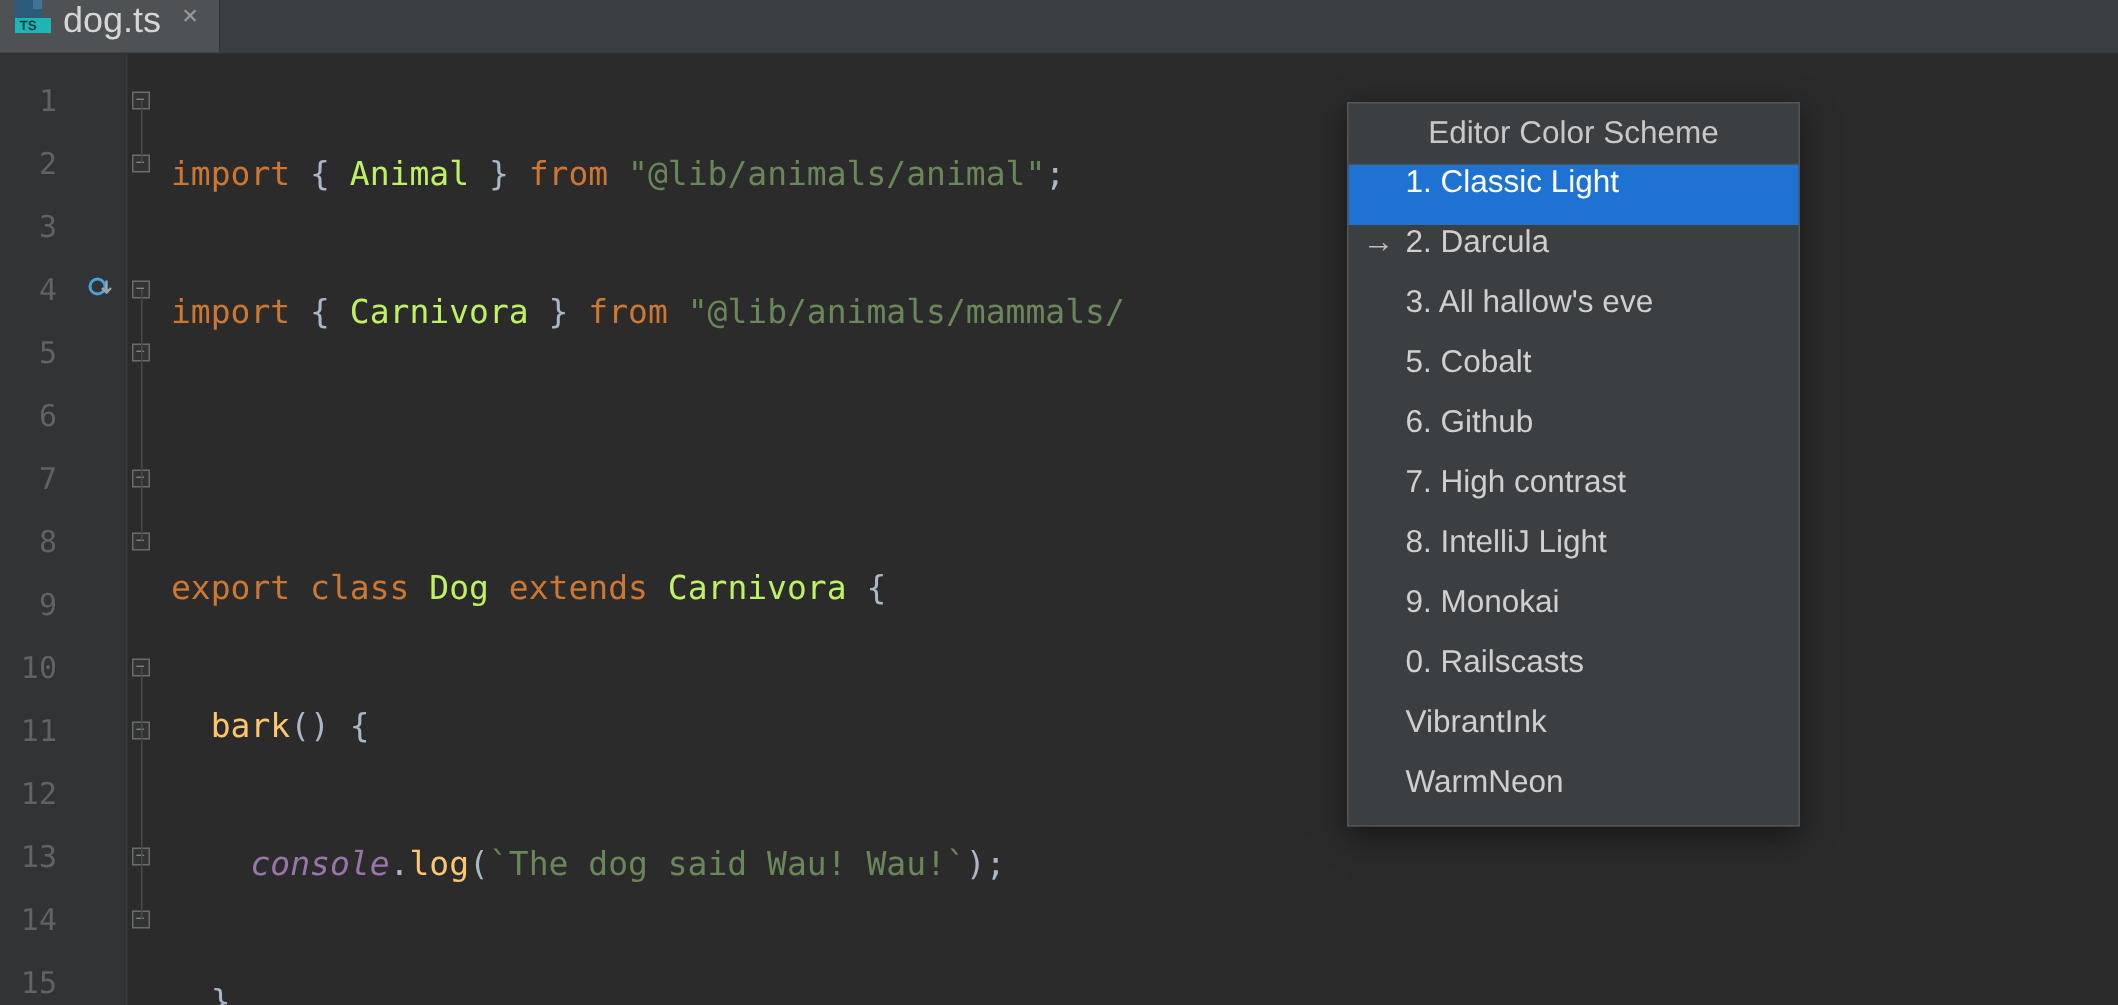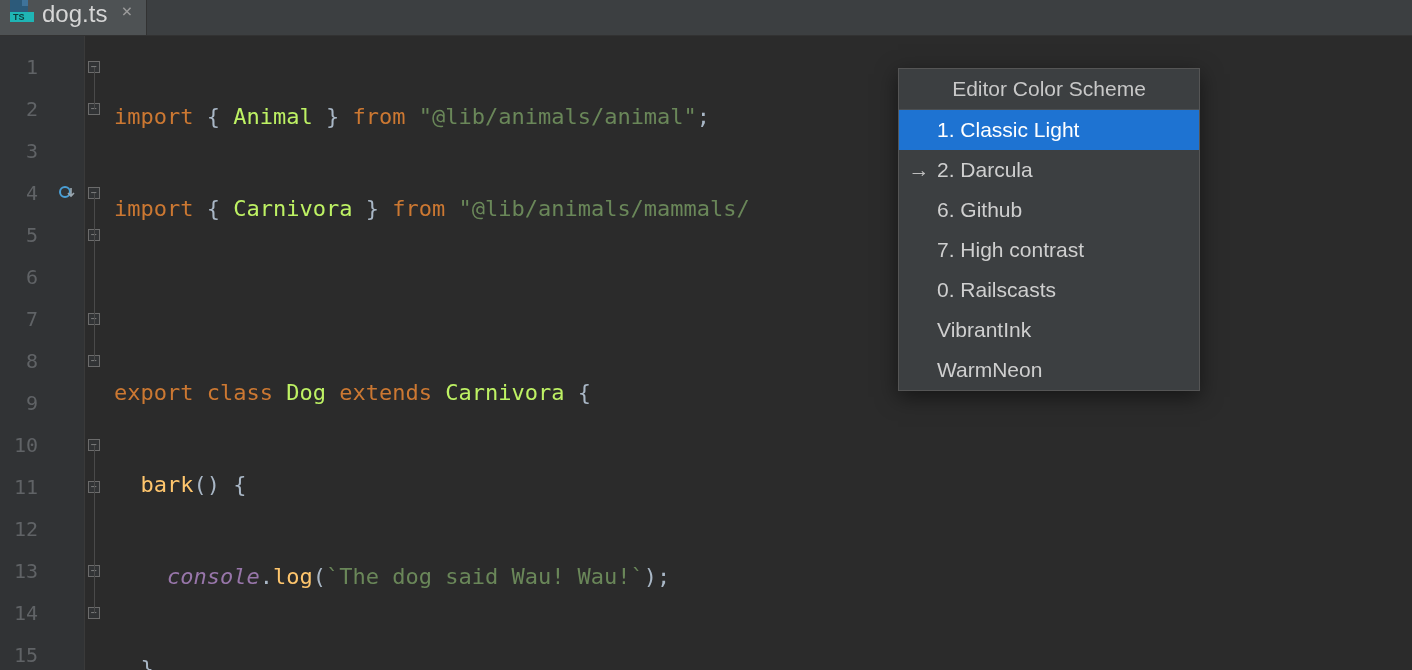--- a/index.html
+++ b/index.html
@@ -130,21 +130,21 @@
   .popup-title {
     text-align: center;
     padding: 8px 0;
     color: #c8c8c8;
     border-bottom: 1px solid #4c4f51;
     font-size: 21px;
   }
   .popup-item {
     height: 40px;
     display: flex;
-    align-items: center;
+    align-items: flex-start;
     padding: 0 10px 0 8px;
     cursor: pointer;
     gap: 6px;
   }
   .popup-item .arrow {
     width: 24px;
     display: inline-flex;
     justify-content: center;
     color: #bdbdbd;
   }
@@ -295,25 +295,41 @@
       <div class="popup-item selected">
         <span class="arrow"></span>
         <span>1. Classic Light</span>
       </div>
       <div class="popup-item">
         <span class="arrow">→</span>
         <span>2. Darcula</span>
       </div>
       <div class="popup-item">
         <span class="arrow"></span>
+        <span>3. All hallow's eve</span>
+      </div>
+      <div class="popup-item">
+        <span class="arrow"></span>
+        <span>5. Cobalt</span>
+      </div>
+      <div class="popup-item">
+        <span class="arrow"></span>
         <span>6. Github</span>
       </div>
       <div class="popup-item">
         <span class="arrow"></span>
         <span>7. High contrast</span>
+      </div>
+      <div class="popup-item">
+        <span class="arrow"></span>
+        <span>8. IntelliJ Light</span>
+      </div>
+      <div class="popup-item">
+        <span class="arrow"></span>
+        <span>9. Monokai</span>
       </div>
       <div class="popup-item">
         <span class="arrow"></span>
         <span>0. Railscasts</span>
       </div>
       <div class="popup-item">
         <span class="arrow"></span>
         <span>VibrantInk</span>
       </div>
       <div class="popup-item">

